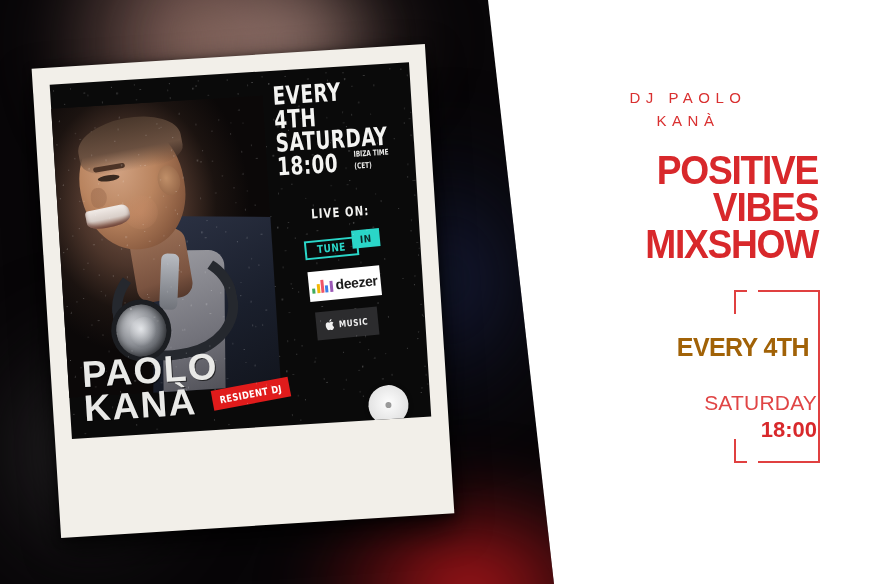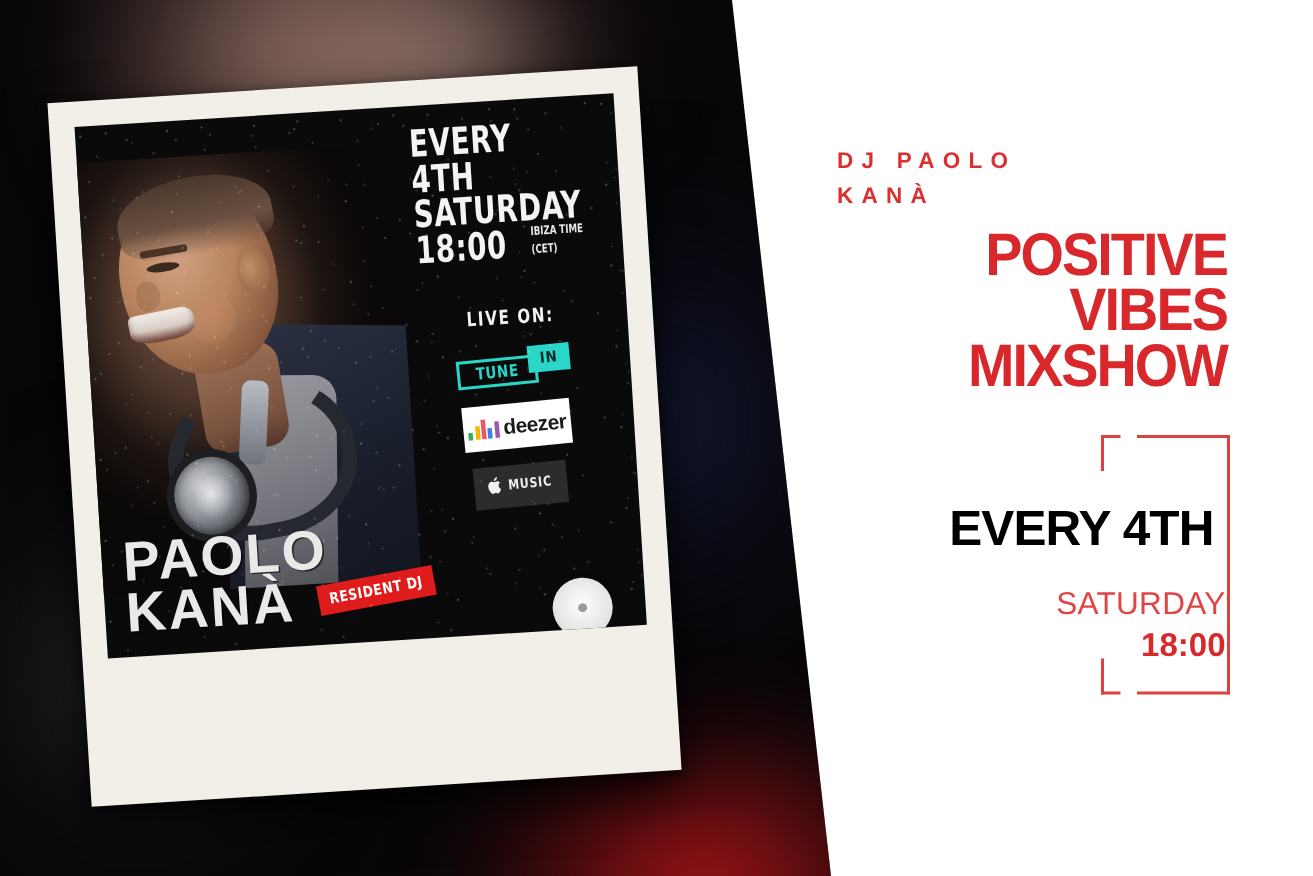--- a/index.html
+++ b/index.html
@@ -387,28 +387,27 @@
   .right {
     position:absolute;
     left:560px; top:0;
     width:315px; height:584px;
     background:#ffffff;
   }
   .kicker {
     position:absolute;
     right:57px; top:86px;
     width:260px;
-    text-align:left;
+    text-align:center;
     font-family:"Liberation Sans", sans-serif;
     font-size:15px;
-    font-weight:700;
+    font-weight:400;
     color:#d93030;
     letter-spacing:5.5px;
     line-height:1.55;
-    margin-top:10px;
   }
   .headline {
     position:absolute;
     right:57px; top:152px;
     width:280px;
     text-align:right;
     font-family:"Liberation Sans", sans-serif;
     font-weight:bold;
     font-size:40px;
     line-height:0.93;
@@ -431,22 +430,22 @@
   .bk-ltop  { left:0; top:0; width:2px; height:24px; }
   .bk-lbot  { left:0; bottom:0; width:2px; height:24px; }
   .bk-ltop2 { left:0; top:0; height:2px; width:13px; }
   .bk-lbot2 { left:0; bottom:0; height:2px; width:13px; }
 
   .every4th {
     position:absolute;
     right:66px; top:333px;
     font-family:"Liberation Sans", sans-serif;
     font-weight:bold;
-    font-size:33px;
-    color:#000000;
+    font-size:25px;
+    color:#a16207;
     letter-spacing:-0.6px;
     white-space:nowrap;
   }
   .saturday {
     position:absolute;
     right:58px; top:391px;
     font-family:"Liberation Sans", sans-serif;
     font-size:21px;
     color:#e04545;
     letter-spacing:0.2px;

